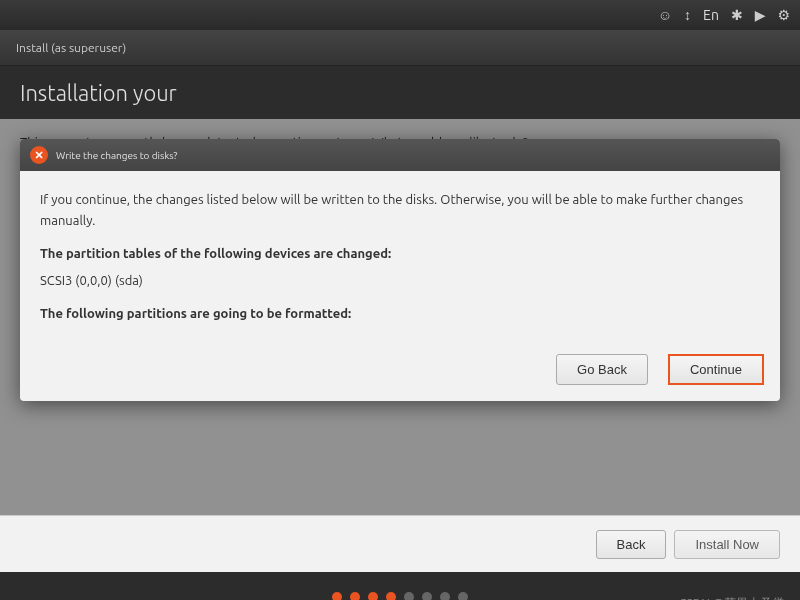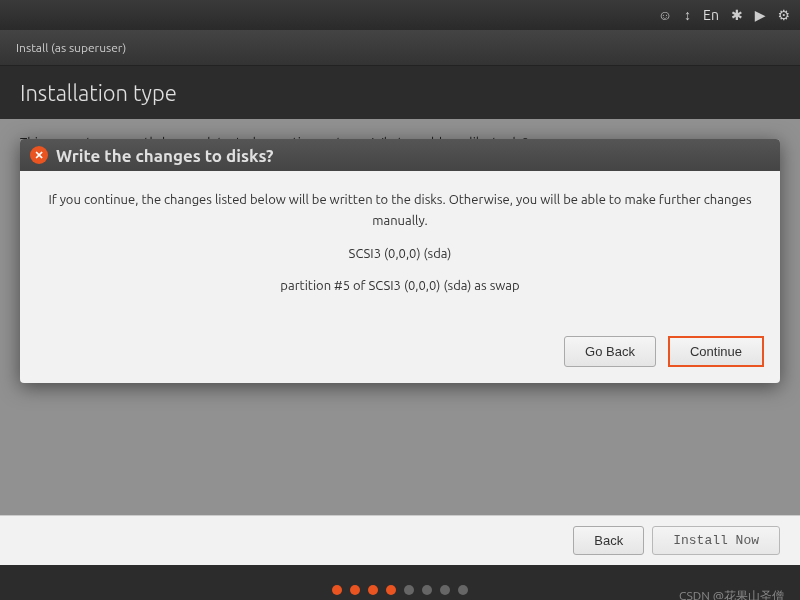--- a/index.html
+++ b/index.html
@@ -138,30 +138,29 @@
       justify-content: center;
       color: white;
       font-size: 11px;
       font-weight: bold;
       cursor: pointer;
       flex-shrink: 0;
     }
 
     .dialog-title-text {
       color: #e0e0e0;
-      font-size: 17px;
-      font-weight: bold;
+      font-size: 10px;
+      font-weight: normal;
     }
 
     .dialog-body {
       padding: 18px 20px;
       color: #333;
       font-size: 13px;
       line-height: 1.6;
-      text-align: center;
     }
 
     .dialog-body p {
       margin-bottom: 12px;
     }
 
     .dialog-body .section-title {
       font-weight: bold;
       margin-bottom: 2px;
     }
@@ -169,21 +168,21 @@
     .dialog-body .indent {
       margin-left: 0;
       color: #333;
       margin-top: 7px;
     }
 
     .dialog-footer {
       display: flex;
       justify-content: flex-end;
       padding: 10px 16px 16px;
-      gap: 12px;
+      gap: 20px;
     }
 
     .btn {
       padding: 6px 20px;
       border-radius: 3px;
       border: 1px solid #aaa;
       background: linear-gradient(to bottom, #f5f5f5, #e5e5e5);
       color: #333;
       font-size: 13px;
       cursor: pointer;
@@ -193,39 +192,38 @@
       background: linear-gradient(to bottom, #f5f5f5, #e5e5e5);
       border: 2px solid #e95420;
       border-radius: 0;
       color: #333;
       font-weight: normal;
     }
 
     
     .bottom-bar {
       background: #f2f2f2;
-      height: 50px;
+      height: 57px;
       display: flex;
       align-items: center;
       justify-content: flex-end;
       padding: 0 20px;
       gap: 8px;
       border-top: 1px solid #ccc;
     }
 
     .btn-back {
       background: linear-gradient(to bottom, #f5f5f5, #e5e5e5);
       border: 1px solid #aaa;
     }
 
     .btn-install {
       background: linear-gradient(to bottom, #f5f5f5, #e5e5e5);
       border: 1px solid #aaa;
       opacity: 0.8;
-      font-family: Liberation Mono, monospace;
     }
 
     
     .dots-bar {
       background: #2c2c2c;
       height: 50px;
       display: flex;
       align-items: center;
       justify-content: center;
       gap: 8px;
@@ -260,21 +258,21 @@
   <span class="topbar-icon" style="font-size:14px;color:#ddd;">En</span>
   <span class="topbar-icon">✱</span>
   <span class="topbar-icon">▶</span>
   <span class="topbar-icon">⚙</span>
 </div>
 
 <div class="headerbar">
   <span class="headerbar-title">Install (as superuser)</span>
 </div>
 
-<div class="page-title">Installation type</div>
+<div class="page-title">Installation your</div>
 
 <div style="position:relative; height: calc(600px - 30px - 36px - 38px - 50px - 50px); background:#f2f2f2;">
 
   <div class="install-content">
     <p class="install-question">This computer currently has no detected operating systems. What would you like to do?</p>
     <div class="radio-option">
       <div class="radio-circle">
         <div class="radio-circle-inner"></div>
       </div>
       <span class="radio-label">Erase disk and install Ubuntu</span>
@@ -286,23 +284,24 @@
     <div class="dialog">
 
       <div class="dialog-titlebar">
         <div class="dialog-close-btn">✕</div>
         <span class="dialog-title-text">Write the changes to disks?</span>
       </div>
 
       <div class="dialog-body">
         <p>If you continue, the changes listed below will be written to the disks. Otherwise, you will be able to make further changes manually.</p>
 
+        <p class="section-title">The partition tables of the following devices are changed:</p>
         <p class="indent">SCSI3 (0,0,0) (sda)</p>
 
-        <p class="indent">partition #5 of SCSI3 (0,0,0) (sda) as swap</p>
+        <p style="margin-top:10px;" class="section-title">The following partitions are going to be formatted:</p>
       </div>
 
       <div class="dialog-footer">
         <button class="btn">Go Back</button>
         <button class="btn btn-continue">Continue</button>
       </div>
     </div>
   </div>
 </div>
 

